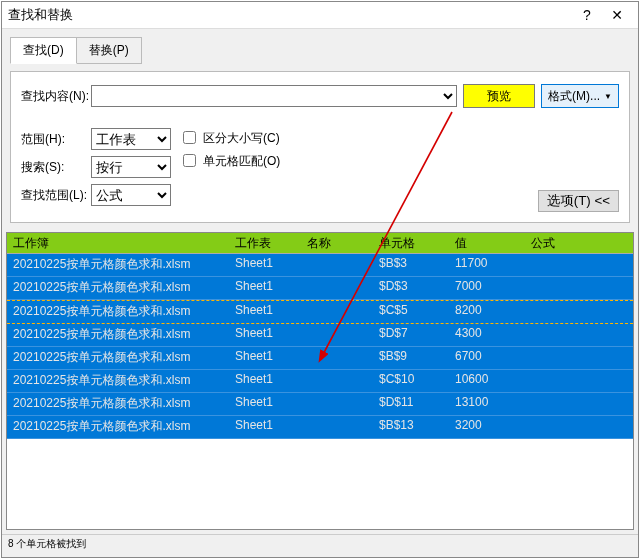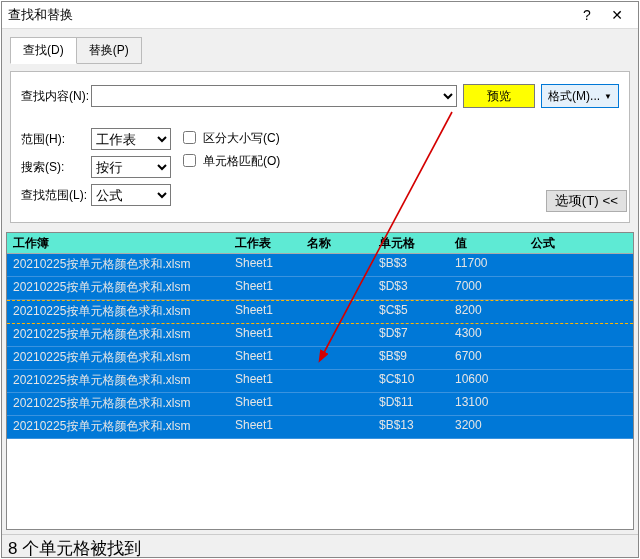--- a/index.html
+++ b/index.html
@@ -14,31 +14,31 @@
   .panel{border:1px solid #bbb;margin:0 8px 8px 8px;padding:12px 10px 10px 10px;background:#fff;position:relative;top:-1px}
   .row{display:flex;align-items:center;margin-bottom:6px}
   .lbl{width:70px}
   select.wide{flex:1;height:22px;border:1px solid #7a7a7a;background:#fff}
   select.narrow{width:80px;height:22px;border:1px solid #7a7a7a;background:#fff}
   .preview{width:70px;height:22px;background:#ffff00;border:1px solid #7a7a7a;margin-left:6px;display:flex;align-items:center;justify-content:center}
   .fmtbtn{height:22px;border:1px solid #0078d7;background:#e5f1fb;padding:0 6px;margin-left:6px;display:flex;align-items:center}
   .fmtbtn .chev{margin-left:4px;font-size:8px}
   .checks{display:flex;flex-direction:column;margin-left:8px;gap:4px}
   .checks label{display:flex;align-items:flex-end;gap:4px}
-  .optbtn{position:absolute;right:2px;bottom:10px;height:22px;border:1px solid #adadad;background:#e1e1e1;padding:0 8px}
+  .optbtn{position:absolute;right:10px;bottom:10px;height:22px;border:1px solid #adadad;background:#e1e1e1;padding:0 8px}
   .buttons{display:flex;justify-content:flex-end;gap:8px;margin:0 8px 8px 8px}
   .btn2{height:24px;border:1px solid #adadad;background:#e1e1e1;padding:0 14px}
   .grid{flex:1;border:1px solid #888;margin:0 4px 4px 4px;background:#fff;display:flex;flex-direction:column;overflow:hidden}
-  .gh{display:flex;background:#5eead4;border-bottom:1px solid #aaa;height:20px;align-items:center;font-weight:bold}
+  .gh{display:flex;background:#84cc16;border-bottom:1px solid #aaa;height:20px;align-items:center;font-weight:normal}
   .gh>div,.gr>div{padding:2px 6px;white-space:nowrap;overflow:hidden}
   .cwb{width:210px}.cws{width:60px}.cname{width:60px}.ccell{width:64px}.cval{width:64px}.cform{flex:1}
   .gbody{flex:1;overflow:auto;background:#fff}
   .gr{display:flex;height:22px;align-items:flex-start;background:#0078d7;color:#e5e5e5;border-bottom:1px solid #3a93df}
   .gr.hl{border-top:1px dashed #ffb400;border-bottom:1px dashed #ffb400}
-  .status{height:18px;border-top:1px solid #ccc;padding:2px 6px;background:#f0f0f0;font-size:17px}
+  .status{height:18px;border-top:1px solid #ccc;padding:2px 6px;background:#f0f0f0;font-size:10px}
   .arrow{position:absolute;pointer-events:none;z-index:10}
 </style>
 </head>
 <body>
 
 <div class="window">
 
   <div class="titlebar">
     <span class="title">查找和替换</span>
     <span class="btn">?</span>

